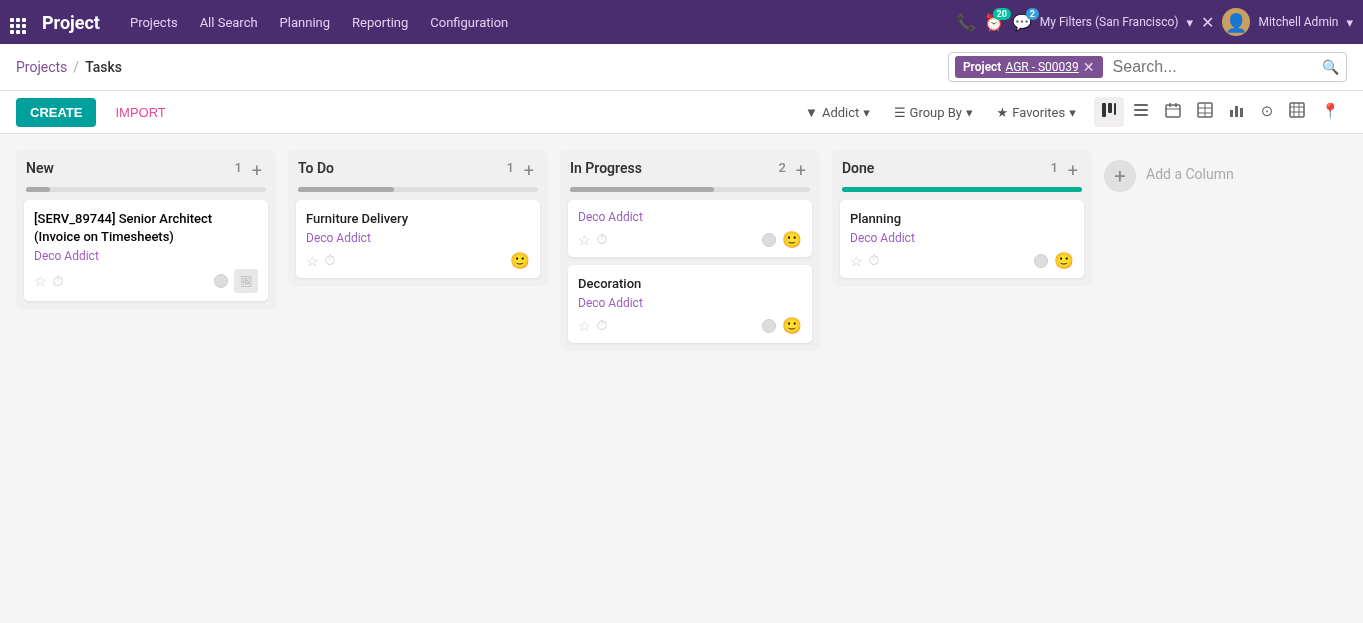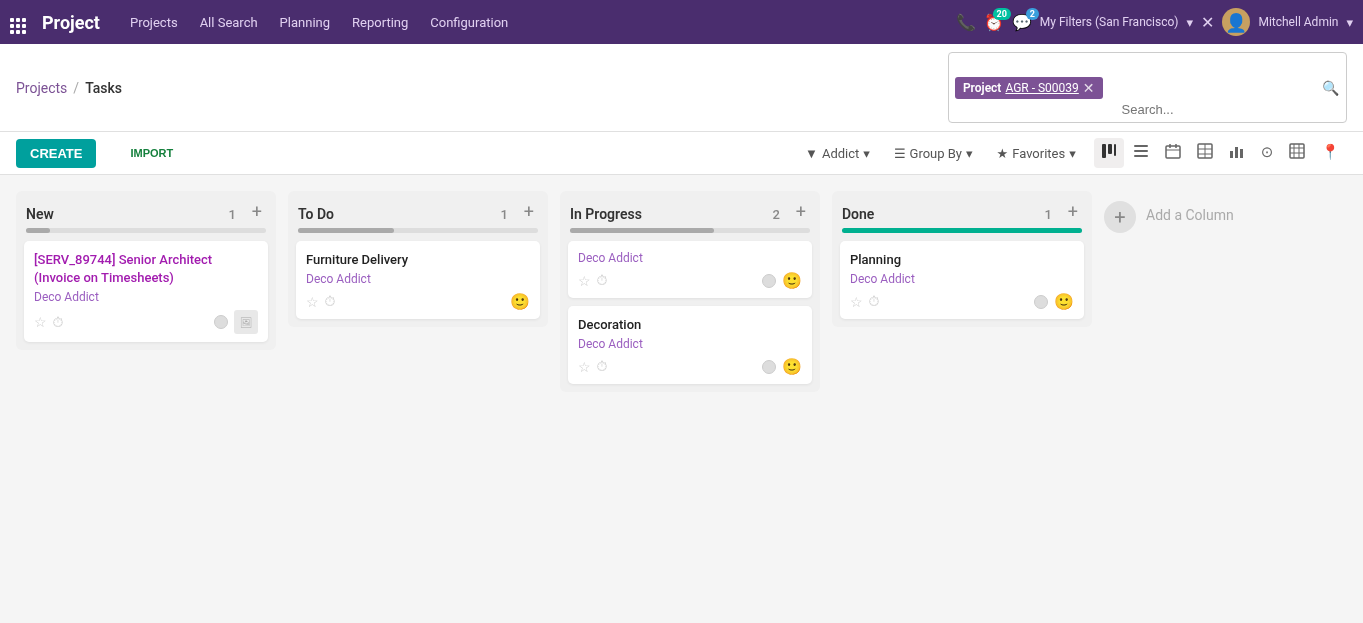--- a/index.html
+++ b/index.html
@@ -44,46 +44,46 @@
     .breadcrumb-sep { color: #aaa; }
     .breadcrumb-current { color: #333; font-weight: 500; }
     .search-tag {
       background: #7c5295; color: #fff; border-radius: 3px;
       padding: 3px 8px; font-size: 12px; display: flex; align-items: center; gap: 4px;
     }
     .search-tag-label { font-weight: 600; }
     .search-tag-value { font-size: 12px; text-decoration: underline; }
     .search-tag-close { cursor: pointer; font-size: 14px; opacity: 0.8; }
     .search-input {
-      border: none; outline: none; font-size: 13px; width: 220px; padding: 3px 19px; margin-top: 44px;
+      border: none; outline: none; font-size: 16px; width: 220px; padding: 3px 10px;
     }
     .search-icon { color: #aaa; font-size: 14px; cursor: pointer; }
     .search-box {
       border: 1px solid #ccc; border-radius: 4px; display: flex; align-items: center;
       padding: 2px 6px; background: #fff; min-width: 320px;
     }
 
     
     .toolbar-bar {
       background: #fff;
       padding: 6px 16px;
       border-bottom: 1px solid #e0e0e0;
       display: flex;
       align-items: center;
       justify-content: space-between;
     }
-    .toolbar-left { display: flex; gap: 24px; align-items: center; }
+    .toolbar-left { display: flex; gap: 9px; align-items: center; }
     .btn-create {
       background: #00a09d; color: #fff; border: none;
       padding: 7px 14px; border-radius: 4px; font-size: 13px;
       font-weight: 600; cursor: pointer;
     }
     .btn-import {
-      background: transparent; color: #15803d; border: none;
-      padding: 7px 10px; font-size: 11px; cursor: pointer; font-weight: 700;
+      background: transparent; color: #ec4899; border: none;
+      padding: 7px 10px; font-size: 13px; cursor: pointer; font-weight: 400;
     }
     .toolbar-right { display: flex; align-items: center; gap: 12px; }
     .toolbar-filter-btn {
       display: flex; align-items: center; gap: 4px;
       color: #555; cursor: pointer; font-size: 13px; padding: 4px 6px;
     }
     .view-icons { display: flex; gap: 2px; }
     .view-icon {
       padding: 5px 7px; border-radius: 4px; cursor: pointer;
       color: #666; font-size: 15px;
@@ -101,23 +101,23 @@
     .kanban-column {
       background: #f0f0f0;
       border-radius: 6px;
       width: 260px;
       min-width: 260px;
       margin-right: 12px;
       padding: 0;
     }
     .kanban-column-header {
       display: flex;
-      align-items: flex-end;
+      align-items: flex-start;
       padding: 10px 10px 6px 10px;
-      gap: 12px;
+      gap: 6px;
     }
     .kanban-column-title { font-weight: 600; font-size: 14px; flex: 1; }
     .kanban-column-count { color: #888; font-size: 13px; font-weight: 500; }
     .kanban-add-btn { color: #888; font-size: 18px; cursor: pointer; padding: 0 4px; }
     .kanban-progress-bar-wrap { padding: 0 10px 8px; }
     .kanban-progress-bar {
       height: 5px; border-radius: 3px; background: #ddd;
     }
     .kanban-progress-fill {
       height: 100%; border-radius: 3px; background: #aaa;
@@ -125,21 +125,21 @@
     .kanban-cards { padding: 0 8px 8px; display: flex; flex-direction: column; gap: 8px; }
 
     .kanban-card {
       background: #fff;
       border-radius: 5px;
       padding: 10px 10px 8px;
       box-shadow: 0 1px 3px rgba(0,0,0,0.07);
       cursor: pointer;
     }
     .card-title { font-size: 13px; font-weight: 500; margin-bottom: 3px; color: #222; line-height: 1.4; }
-    .card-title a { color: #a21caf; text-decoration: none; }
+    .card-title a { color: #000000; text-decoration: none; }
     .card-subtitle { font-size: 12px; color: #9b5fc0; margin-bottom: 6px; }
     .card-footer { display: flex; align-items: center; gap: 6px; margin-top: 6px; }
     .card-star { color: #ccc; font-size: 14px; cursor: pointer; }
     .card-clock { color: #ccc; font-size: 14px; cursor: pointer; }
     .card-footer-right { margin-left: auto; display: flex; align-items: center; gap: 6px; }
     .card-dot { width: 14px; height: 14px; border-radius: 50%; background: #ddd; border: 1px solid #ccc; }
     .card-smiley { color: #ccc; font-size: 16px; cursor: pointer; }
     .card-img-placeholder { width: 24px; height: 24px; border-radius: 3px; background: #e8e8e8; display: flex; align-items: center; justify-content: center; font-size: 10px; color: #aaa; }
 
     

